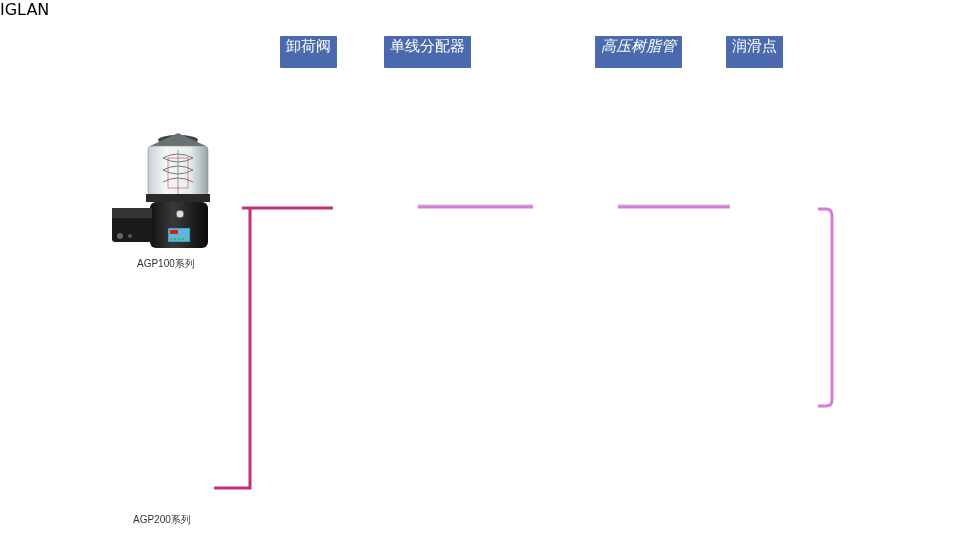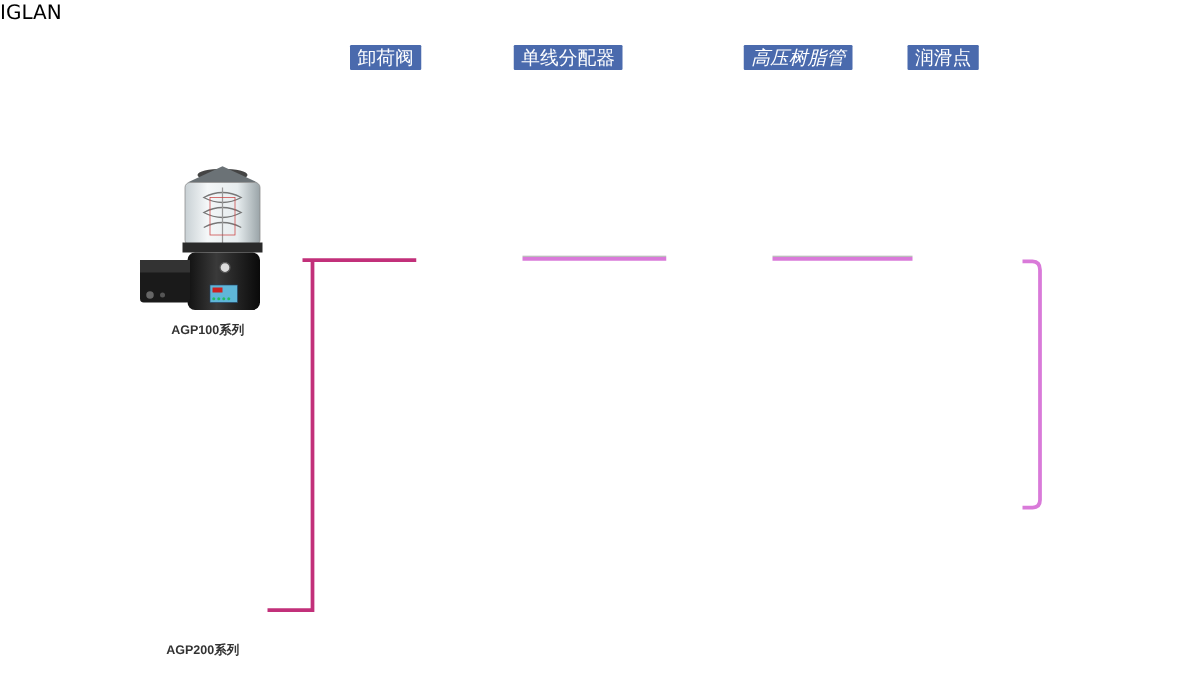--- a/index.html
+++ b/index.html
@@ -1,19 +1,19 @@
 <!DOCTYPE html>
 <html><head>
 <meta charset="utf-8">
 <style>
   html,body{margin:0;padding:0;background:#ffffff;}
   body{width:960px;height:555px;position:relative;overflow:hidden;font-family:"DejaVu Sans",sans-serif;}
   #canvas{position:absolute;left:0;top:0;width:960px;height:555px;}
-  .callout-label{position:absolute;height:20px;line-height:20px;padding:0 6px;background:#4a6aad;color:#ffffff;font-size:15px;border-radius:1px;white-space:nowrap;}
-  .pump-label{position:absolute;font-size:10px;color:#333333;font-family:"Liberation Sans",sans-serif;white-space:nowrap;font-weight:bold;}
+  .callout-label{position:absolute;height:32px;line-height:20px;padding:0 6px;background:#4a6aad;color:#ffffff;font-size:15px;border-radius:1px;white-space:nowrap;}
+  .pump-label{position:absolute;font-size:10px;color:#333333;font-family:"Liberation Sans",sans-serif;white-space:nowrap;}
 </style>
 </head>
 <body>
 
 
 
 <svg id="canvas" width="960" height="555" viewBox="0 0 960 555" xmlns="http://www.w3.org/2000/svg">
   <defs>
     <linearGradient id="brass" x1="0" x2="1">
       <stop offset="0" stop-color="#8a6410"></stop>
@@ -393,21 +393,21 @@
   </polyline></polyline></polyline></polyline></g>
   <g fill="#222">
     <polygon points="358,150 356,139 364,142">
     <polygon points="512,204 512,193 520,197">
     <polygon points="606,273 606,263 614,266">
   </polygon></polygon></polygon></g>
 
 
 
 <div class="callout-label" style="left:280px;top:36px;">卸荷阀</div>
-<div class="callout-label" style="left:411px;top:36px;text-align:right;">单线分配器</div>
+<div class="callout-label" style="left:384px;top:36px;text-align:right;">单线分配器</div>
 <div class="callout-label" style="left:595px;top:36px;font-style:italic;">高压树脂管</div>
 <div class="callout-label" style="left:726px;top:36px;">润滑点</div>
 
 
 <div class="pump-label" style="left:137px;top:257px;">AGP100系列</div>
 <div class="pump-label" style="left:133px;top:513px;">AGP200系列</div>
 
 
 
 

